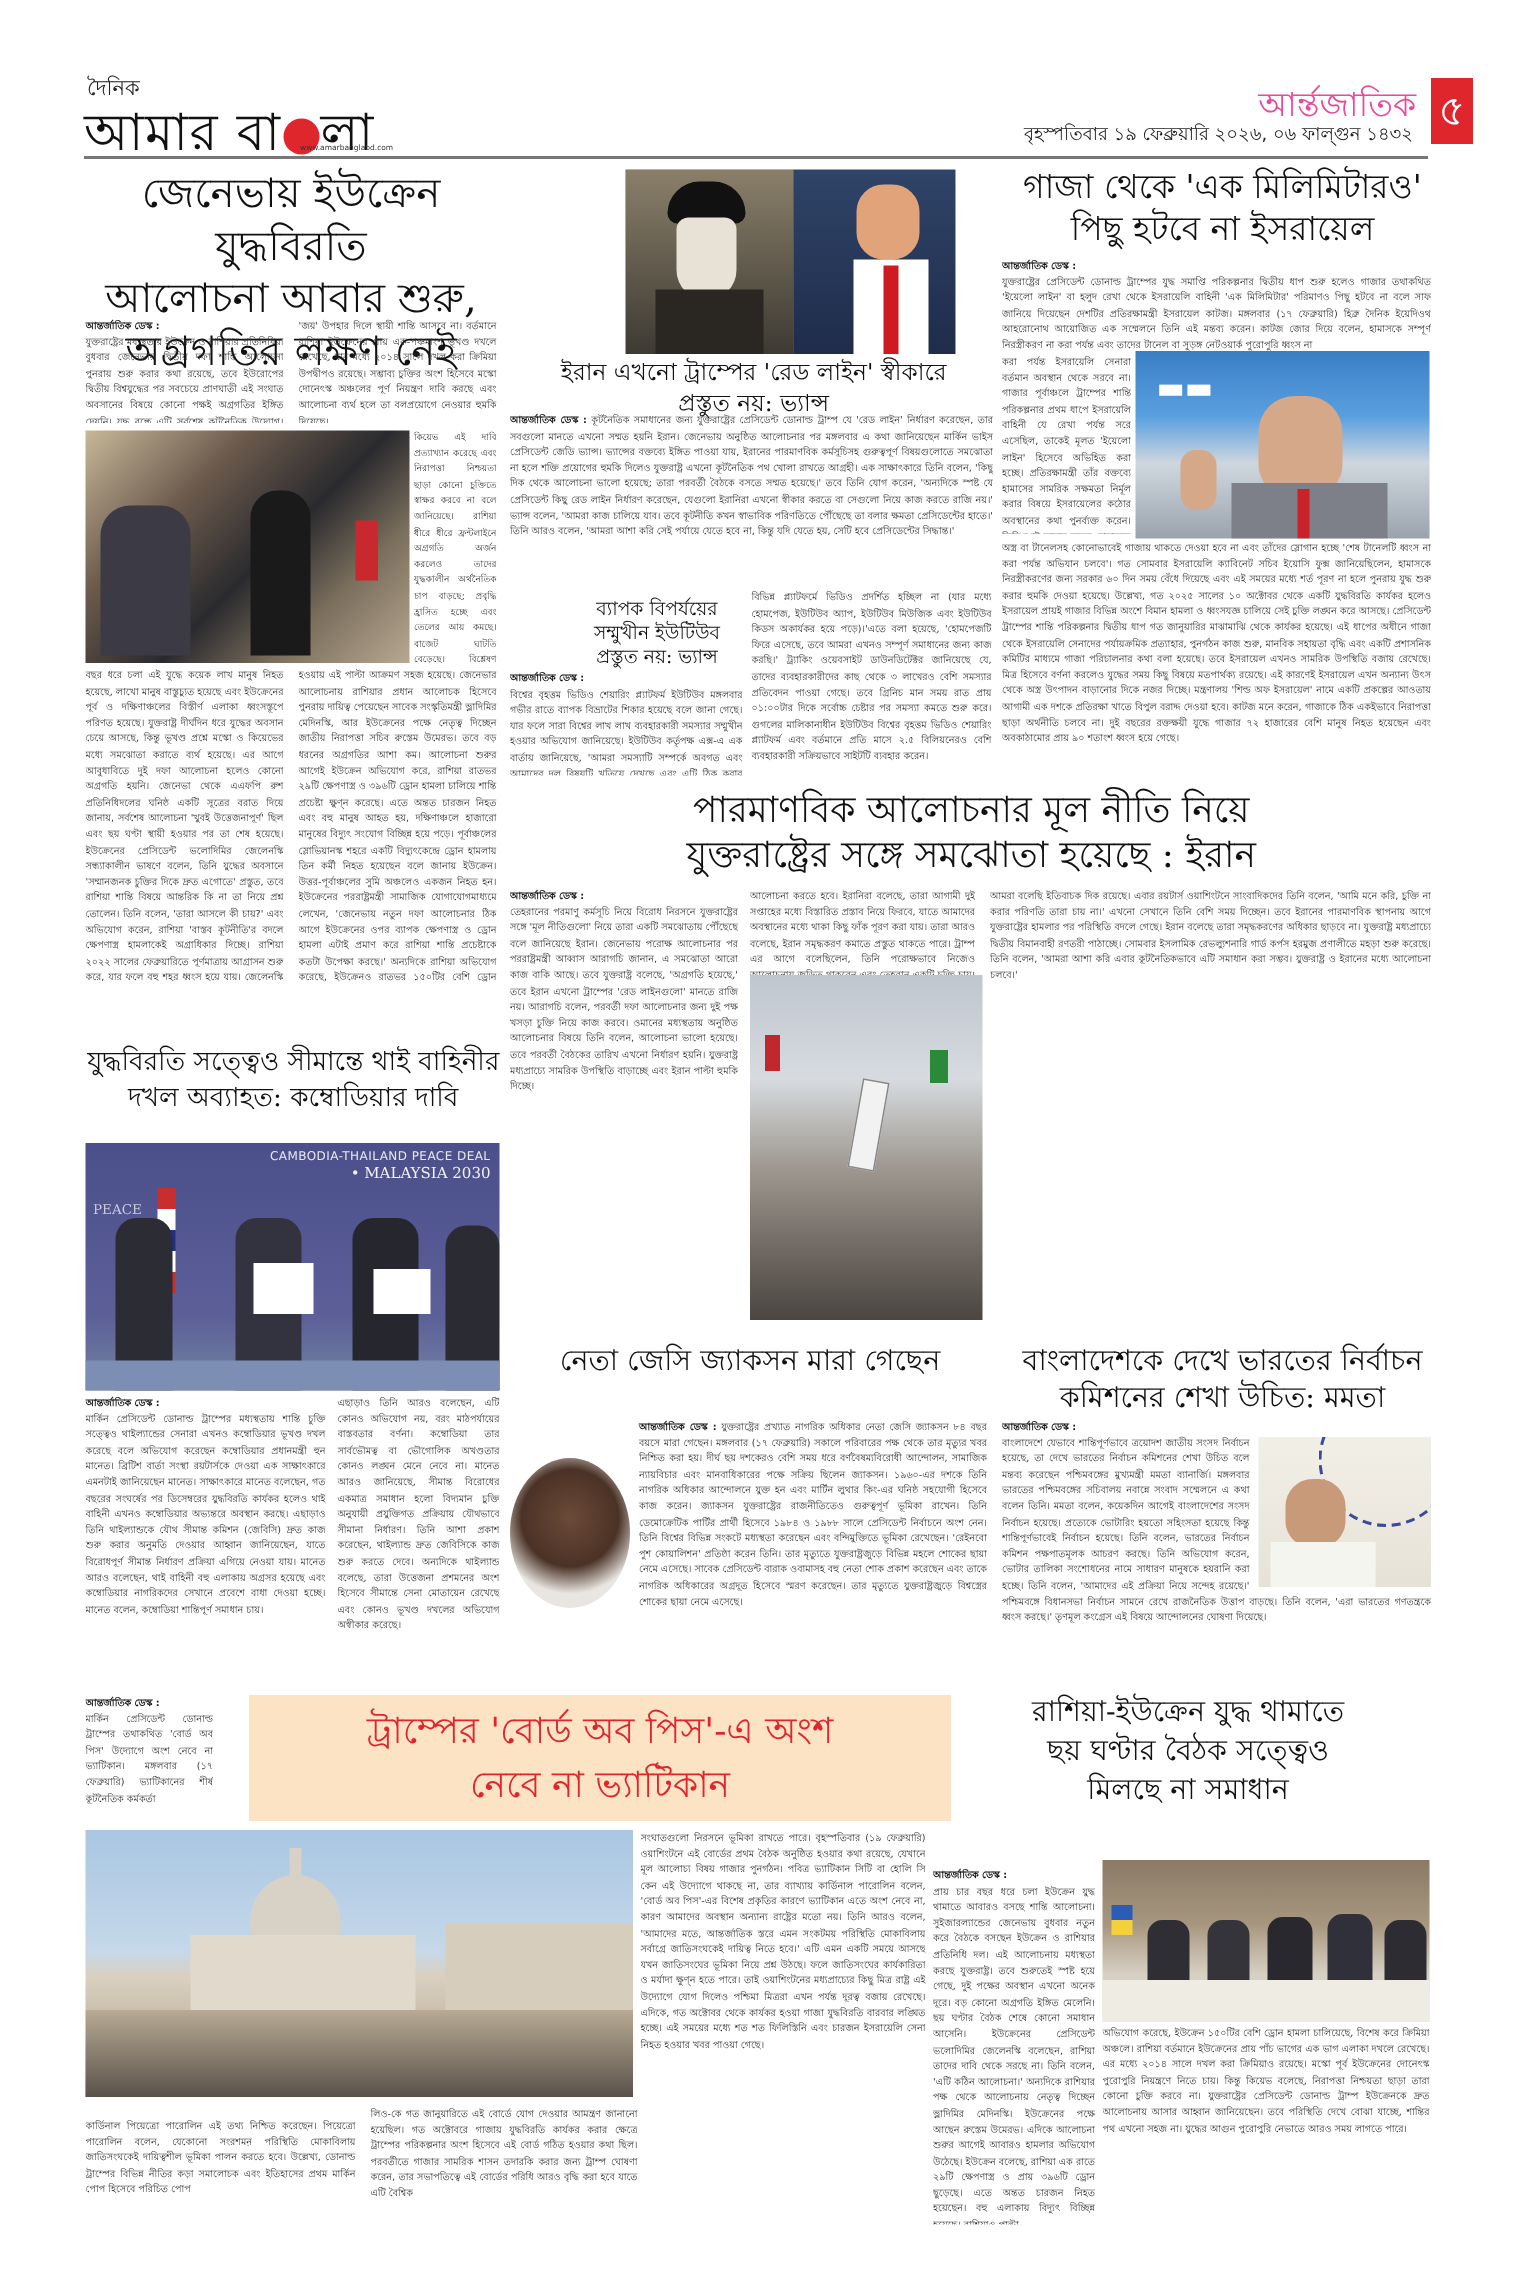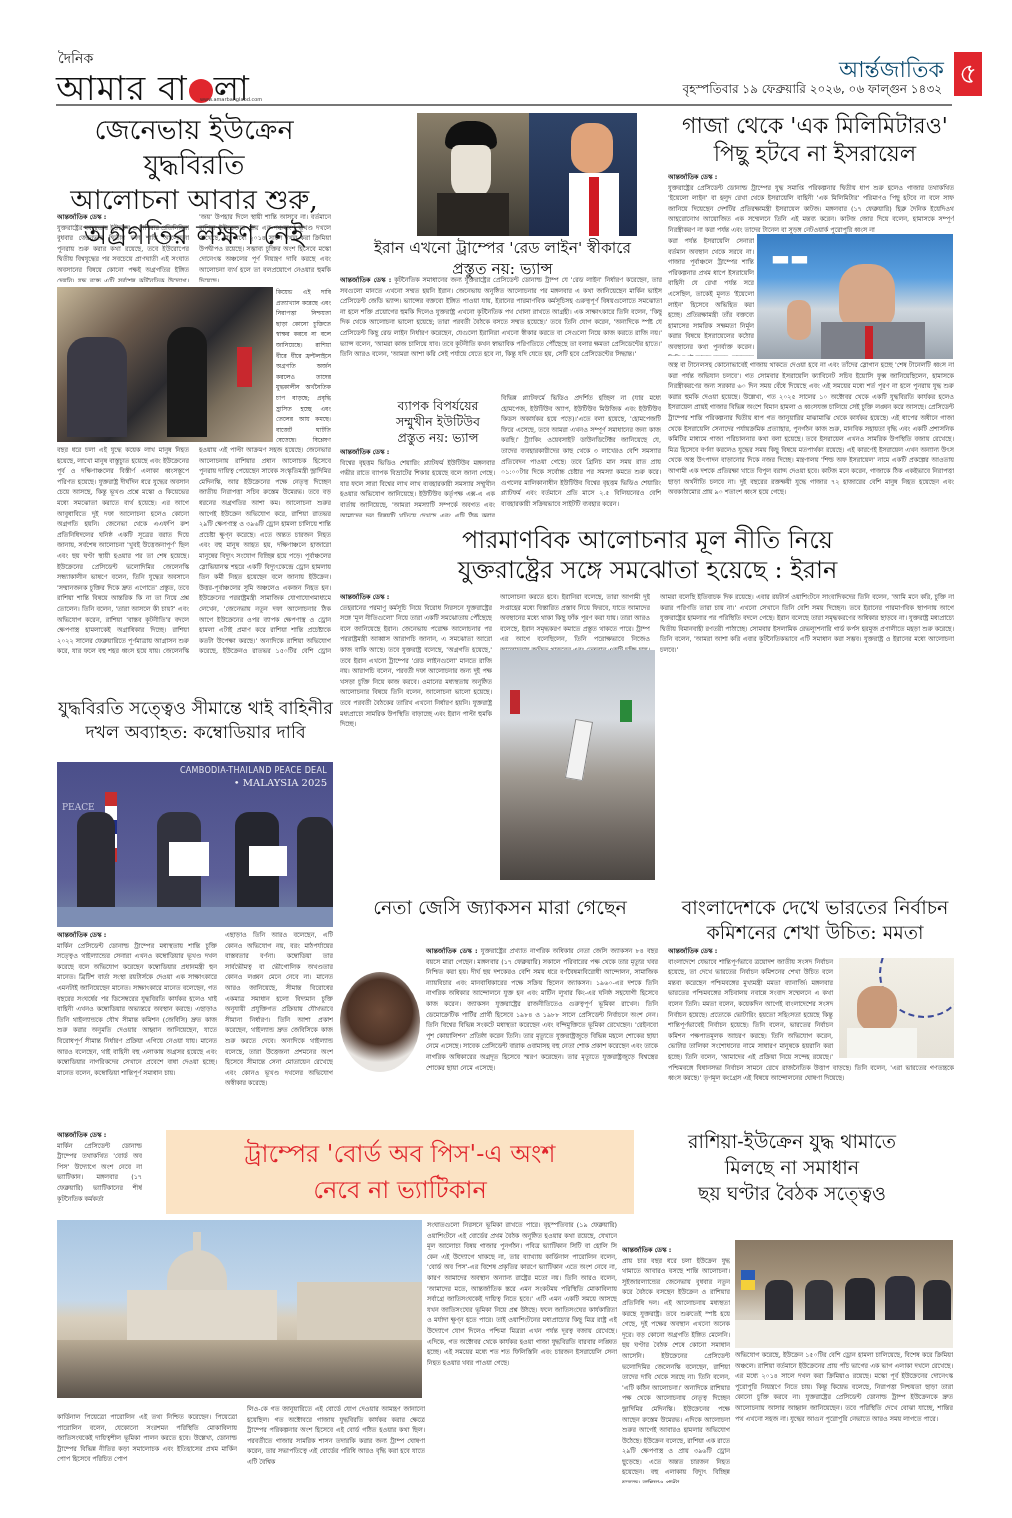--- a/index.html
+++ b/index.html
@@ -4,21 +4,21 @@
 <style>
   * { box-sizing: border-box; margin: 0; padding: 0; }
   html, body { width: 1012px; height: 1518px; background: #fff; overflow: hidden; }
   body { font-family: "DejaVu Sans", "Liberation Sans", sans-serif; color: #222; position: relative; }
   .abs { position: absolute; }
   .masthead-sub { left: 58px; top: 47px; font-size: 14px; color: #222; }
   .masthead-title { left: 56px; top: 62px; font-size: 34px; letter-spacing: 1px; color: #111; font-family: "DejaVu Serif", serif; }
   .masthead-dot { display:inline-block; width: 24px; height: 24px; background:#e0262d; border-radius:50%; vertical-align: middle; margin: 0 1px; }
   .masthead-url { left: 200px; top: 96px; font-size: 5px; color:#333; }
   .rule-top { left: 56px; top: 104px; width: 896px; height: 2px; background: #777; }
-  .section-name { right: 68px; top: 52px; font-size: 22px; color: #0c4a6e; font-family: "DejaVu Serif", serif; }
+  .section-name { right: 68px; top: 52px; font-size: 22px; color: #ec4899; font-family: "DejaVu Serif", serif; }
   .date-line { right: 70px; top: 80px; font-size: 12px; color: #222; }
   .page-badge { left: 954px; top: 52px; width: 28px; height: 44px; background: #e0262d; color: #fff; font-size: 28px; text-align: center; line-height: 44px; font-family: "DejaVu Serif", serif; }
   .headline { font-family: "DejaVu Serif", serif; color: #111; text-align: center; line-height: 1.15; }
   .body-text { font-size: 6.4px; line-height: 10.6px; color: #333; text-align: justify; overflow: hidden; }
   .desk { font-weight: bold; color: #111; }
   .photo { background: #888; overflow: hidden; }
 </style>
 </head>
 <body>
 
@@ -145,21 +145,21 @@
   </div>
 </div>
 
 <div>
   <div class="abs headline" style="left:58px;top:696px;width:275px;font-size:17.5px;line-height:24px;">
     <div>যুদ্ধবিরতি সত্ত্বেও সীমান্তে থাই বাহিনীর</div>
     <div>দখল অব্যাহত: কম্বোডিয়ার দাবি</div>
   </div>
   <div class="abs photo" style="left:57px;top:762px;width:276px;height:165px;background:linear-gradient(180deg,#4b4f8a 0%,#5c5f98 70%,#6c7aa0 92%,#5c6e96 100%);">
     <div style="position:absolute;right:6px;top:4px;color:#e8e8f0;font-size:8px;letter-spacing:0.3px;">CAMBODIA-THAILAND PEACE DEAL</div>
-    <div style="position:absolute;right:6px;top:15px;color:#f0f0f5;font-size:10px;font-family:'DejaVu Serif',serif;">• MALAYSIA 2025</div>
+    <div style="position:absolute;right:6px;top:15px;color:#f0f0f5;font-size:10px;font-family:'DejaVu Serif',serif;">• MALAYSIA 2030</div>
     <div style="position:absolute;left:48px;top:30px;width:12px;height:70px;background:linear-gradient(180deg,#c82e2e 0 20%,#fff 20% 40%,#1f2f8a 40% 60%,#fff 60% 80%,#c82e2e 80%);"></div>
     <div style="position:absolute;left:5px;top:40px;color:#c9c9e0;font-size:9px;font-family:'DejaVu Serif',serif;">PEACE</div>
     <div style="position:absolute;left:20px;top:50px;width:38px;height:115px;background:#2c2c34;border-radius:14px 14px 0 0;"></div>
     <div style="position:absolute;left:100px;top:50px;width:44px;height:115px;background:#32333e;border-radius:14px 14px 0 0;"></div>
     <div style="position:absolute;left:112px;top:80px;width:40px;height:34px;background:#fff;"></div>
     <div style="position:absolute;left:178px;top:50px;width:44px;height:115px;background:#25262e;border-radius:14px 14px 0 0;"></div>
     <div style="position:absolute;left:192px;top:84px;width:38px;height:30px;background:#fff;"></div>
     <div style="position:absolute;left:240px;top:55px;width:36px;height:110px;background:#2a2b33;border-radius:14px 14px 0 0;"></div>
     <div style="position:absolute;left:0;top:145px;width:276px;height:20px;background:#7d8eb4;"></div>
   </div>
@@ -222,22 +222,22 @@
     <span>কার্ডিনাল পিয়েত্রো পারোলিন এই তথ্য নিশ্চিত করেছেন। পিয়েত্রো পারোলিন বলেন, যেকোনো সংরশমন় পরিস্থিতি মোকাবিলায় জাতিসংঘকেই দায়িত্বশীল ভূমিকা পালন করতে হবে। উল্লেখ্য, ডোনাল্ড ট্রাম্পের বিভিন্ন নীতির কড়া সমালোচক এবং ইতিহাসের প্রথম মার্কিন পোপ হিসেবে পরিচিত পোপ</span>
   </div>
   <div class="abs body-text" style="left:247px;top:1404px;width:178px;height:68px;">
     <span>লিও-কে গত জানুয়ারিতে এই বোর্ডে যোগ দেওয়ার আমন্ত্রণ জানানো হয়েছিল। গত অক্টোবরে গাজায় যুদ্ধবিরতি কার্যকর করার ক্ষেত্রে ট্রাম্পের পরিকল্পনার অংশ হিসেবে এই বোর্ড গঠিত হওয়ার কথা ছিল। পরবর্তীতে গাজার সামরিক শাসন তদারকি করার জন্য ট্রাম্প ঘোষণা করেন, তার সভাপতিত্বে এই বোর্ডের পরিধি আরও বৃদ্ধি করা হবে যাতে এটি বৈশ্বিক</span>
   </div>
 </div>
 
 <div>
   <div class="abs headline" style="left:624px;top:1128px;width:336px;font-size:19px;line-height:26px;">
     <div>রাশিয়া-ইউক্রেন যুদ্ধ থামাতে</div>
+    <div>ছয় ঘণ্টার বৈঠক সত্ত্বেও</div>
     <div>মিলছে না সমাধান</div>
-    <div>ছয় ঘণ্টার বৈঠক সত্ত্বেও</div>
   </div>
   <div class="abs photo" style="left:735px;top:1240px;width:218px;height:108px;background:linear-gradient(180deg,#8a7a66 0%,#a8977f 40%,#d6cfc2 70%,#e2ddd2 100%);">
     <div style="position:absolute;left:6px;top:30px;width:14px;height:20px;background:linear-gradient(180deg,#2a5cb8 50%,#f4d03a 50%);"></div>
     <div style="position:absolute;left:30px;top:40px;width:28px;height:40px;background:#2e2e34;border-radius:10px 10px 0 0;"></div>
     <div style="position:absolute;left:70px;top:40px;width:28px;height:40px;background:#34343a;border-radius:10px 10px 0 0;"></div>
     <div style="position:absolute;left:110px;top:38px;width:30px;height:42px;background:#28282e;border-radius:10px 10px 0 0;"></div>
     <div style="position:absolute;left:150px;top:36px;width:30px;height:44px;background:#30303a;border-radius:10px 10px 0 0;"></div>
     <div style="position:absolute;left:188px;top:40px;width:28px;height:40px;background:#2c2c32;border-radius:10px 10px 0 0;"></div>
     <div style="position:absolute;left:0;top:80px;width:218px;height:28px;background:#efece4;"></div>
   </div>

